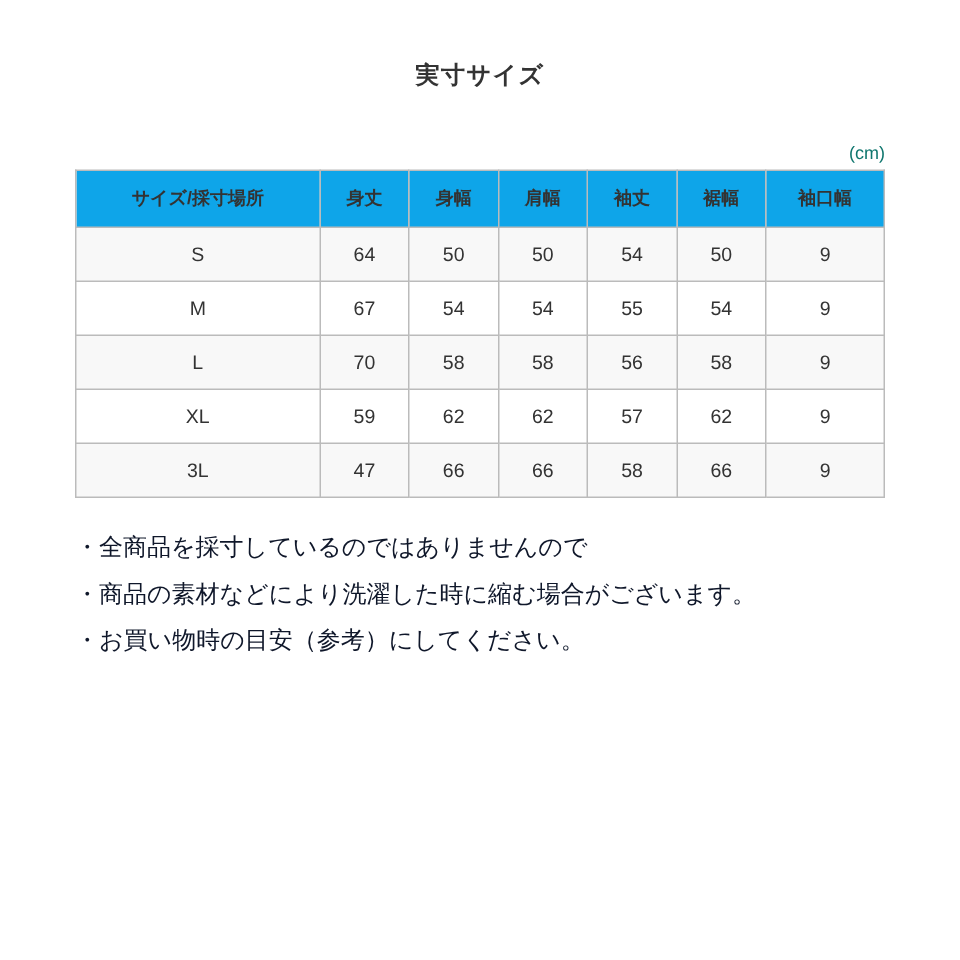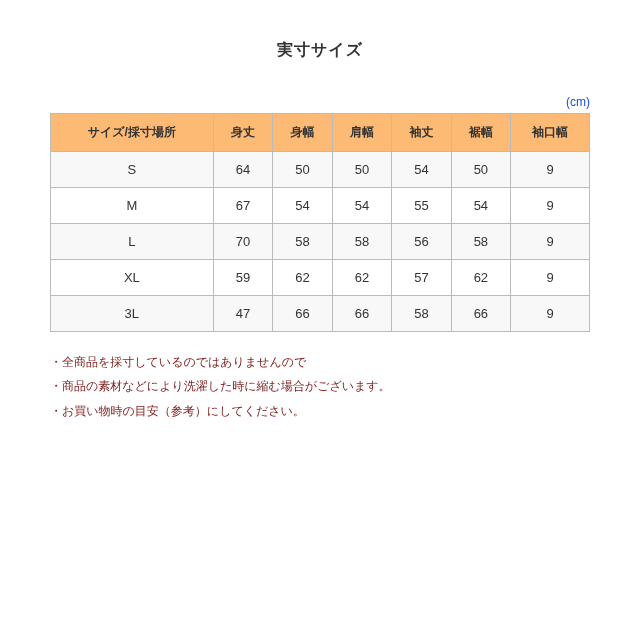--- a/index.html
+++ b/index.html
@@ -24,58 +24,58 @@
     .page-title {
       font-size: 16px;
       font-weight: bold;
       margin-bottom: 34px;
       letter-spacing: 1px;
     }
 
     .unit-label {
       align-self: flex-end;
       font-size: 12px;
-      color: #1d4ed8;
+      color: #0f766e;
       margin-bottom: 4px;
       margin-right: 0px;
     }
 
     table {
       width: 100%;
       border-collapse: collapse;
       margin-bottom: 20px;
     }
 
     table th, table td {
       border: 1px solid #bbb;
       text-align: center;
       padding: 10px 6px;
       font-size: 13px;
     }
 
     table thead tr {
-      background-color: #fdba74;
+      background-color: #0ea5e9;
     }
 
     table tbody tr:nth-child(odd) {
       background-color: #f8f8f8;
     }
 
     table tbody tr:nth-child(even) {
       background-color: #ffffff;
     }
 
     .header-cell {
       font-size: 12px;
     }
 
     .notes {
       align-self: flex-start;
-      font-size: 12px;
-      color: #7f1d1d;
+      font-size: 16px;
+      color: #0f172a;
       line-height: 1.7;
     }
 
     .notes p {
       margin-bottom: 4px;
     }
   </style>
 </head>
 <body>
 

